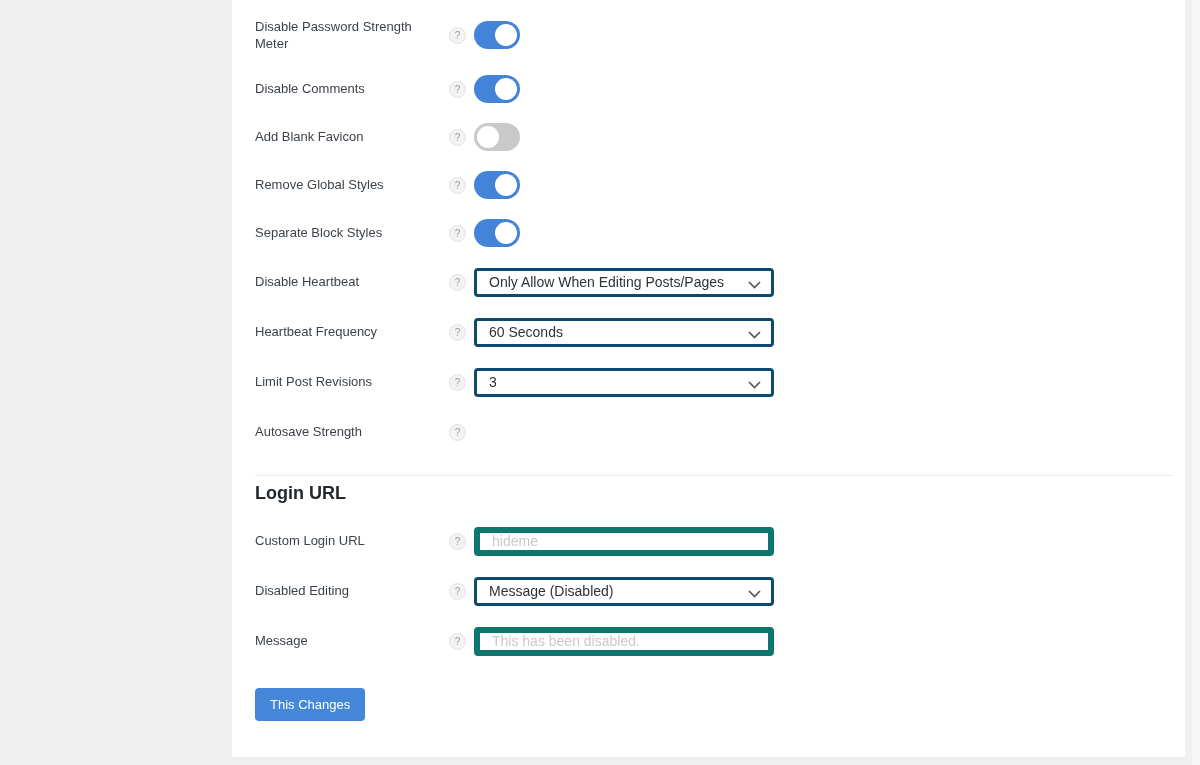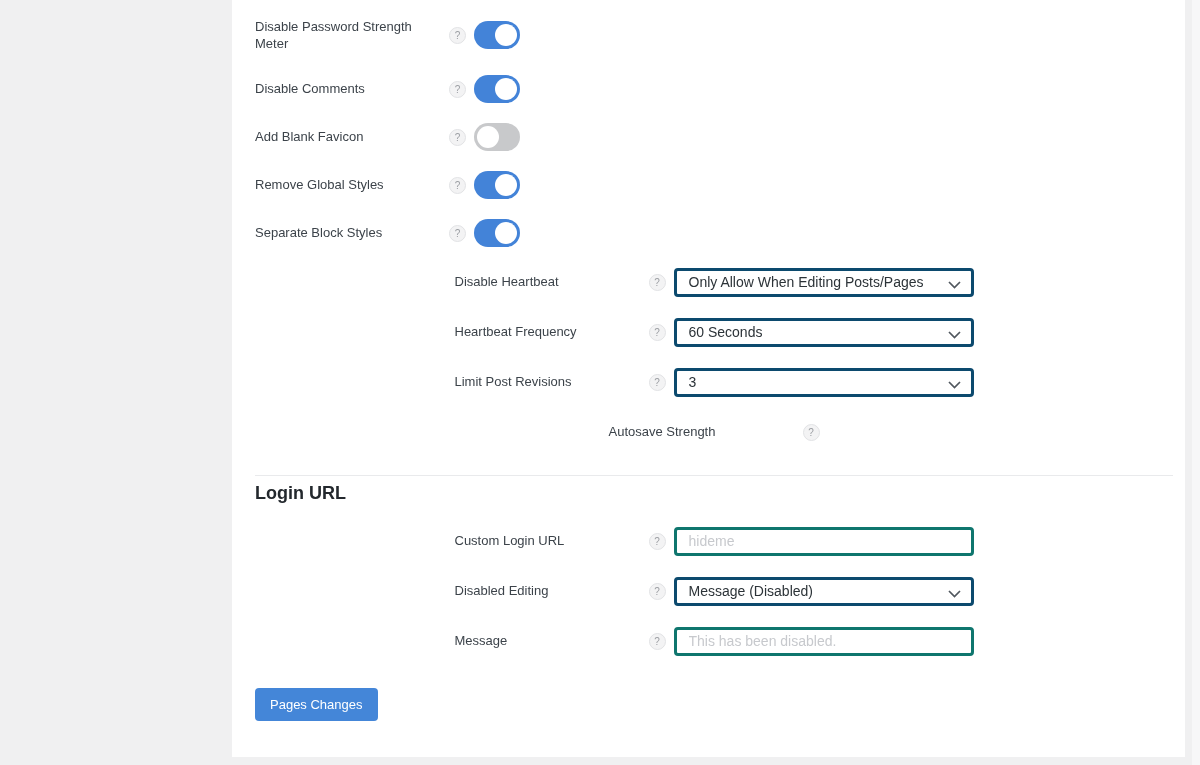--- a/index.html
+++ b/index.html
@@ -15,21 +15,21 @@
     background: #f7f7f8;
   }
   .panel {
     position: absolute; left: 232px; top: 0; width: 953px; height: 757px;
     background: #ffffff;
     padding: 5px 12px 0 23px;
     overflow: hidden;
   }
   .row { display: flex; align-items: center; height: 48px; }
   .row.first { height: 60px; }
-  .row.select-row, .row.input-row { height: 50px; justify-content: center; }
+  .row.select-row, .row.input-row { height: 50px; }
   .row-label {
     flex: 0 0 194px;
     font-size: 13px; line-height: 1.32; color: #3c434a;
     padding-right: 14px;
   }
   .help {
     flex: 0 0 17px;
     width: 17px; height: 17px; border-radius: 50%;
     background: #f3f3f4; border: 1px solid #e2e3e5;
     color: #9a9da2; font-size: 10px; line-height: 15px; text-align: center;
@@ -53,21 +53,21 @@
     background: #ffffff; border: 3px solid #0c4a6e; border-radius: 4px;
     display: flex; align-items: center;
     padding: 0 30px 0 12px; position: relative;
     font-size: 14px; color: #2c3338; cursor: pointer;
     white-space: nowrap; overflow: hidden;
   }
   .select svg { position: absolute; right: 10px; top: 10px; }
   
   .text-input {
     width: 300px; height: 29px;
-    background: #ffffff; border: 3px solid #0f766e; border-radius: 4px;
+    background: #ffffff; border: 6px solid #0f766e; border-radius: 4px;
     padding: 0 12px; font-size: 14px; color: #0f172a;
     font-family: "Liberation Sans", sans-serif;
     outline: none;
   }
   .text-input::placeholder { color: #c7c9cd; opacity: 1; }
   .divider { border: 0; border-top: 1px solid #e9eaec; margin-top: 18px; }
   .section-heading {
     font-size: 18px; font-weight: bold; color: #23282d;
     margin: 5px 0 11px 0; line-height: 24px;
   }
@@ -188,15 +188,15 @@
         </svg>
     </div>
   </div>
 
   <div class="row input-row">
     <div class="row-label">Message</div>
     <div class="help">?</div>
     <input type="text" class="control text-input" placeholder="This has been disabled." style="">
   </div>
 
-  <button class="save-btn">Pages Changes</button>
+  <button class="save-btn">This Changes</button>
 
 </div>
 
 </body></html>

